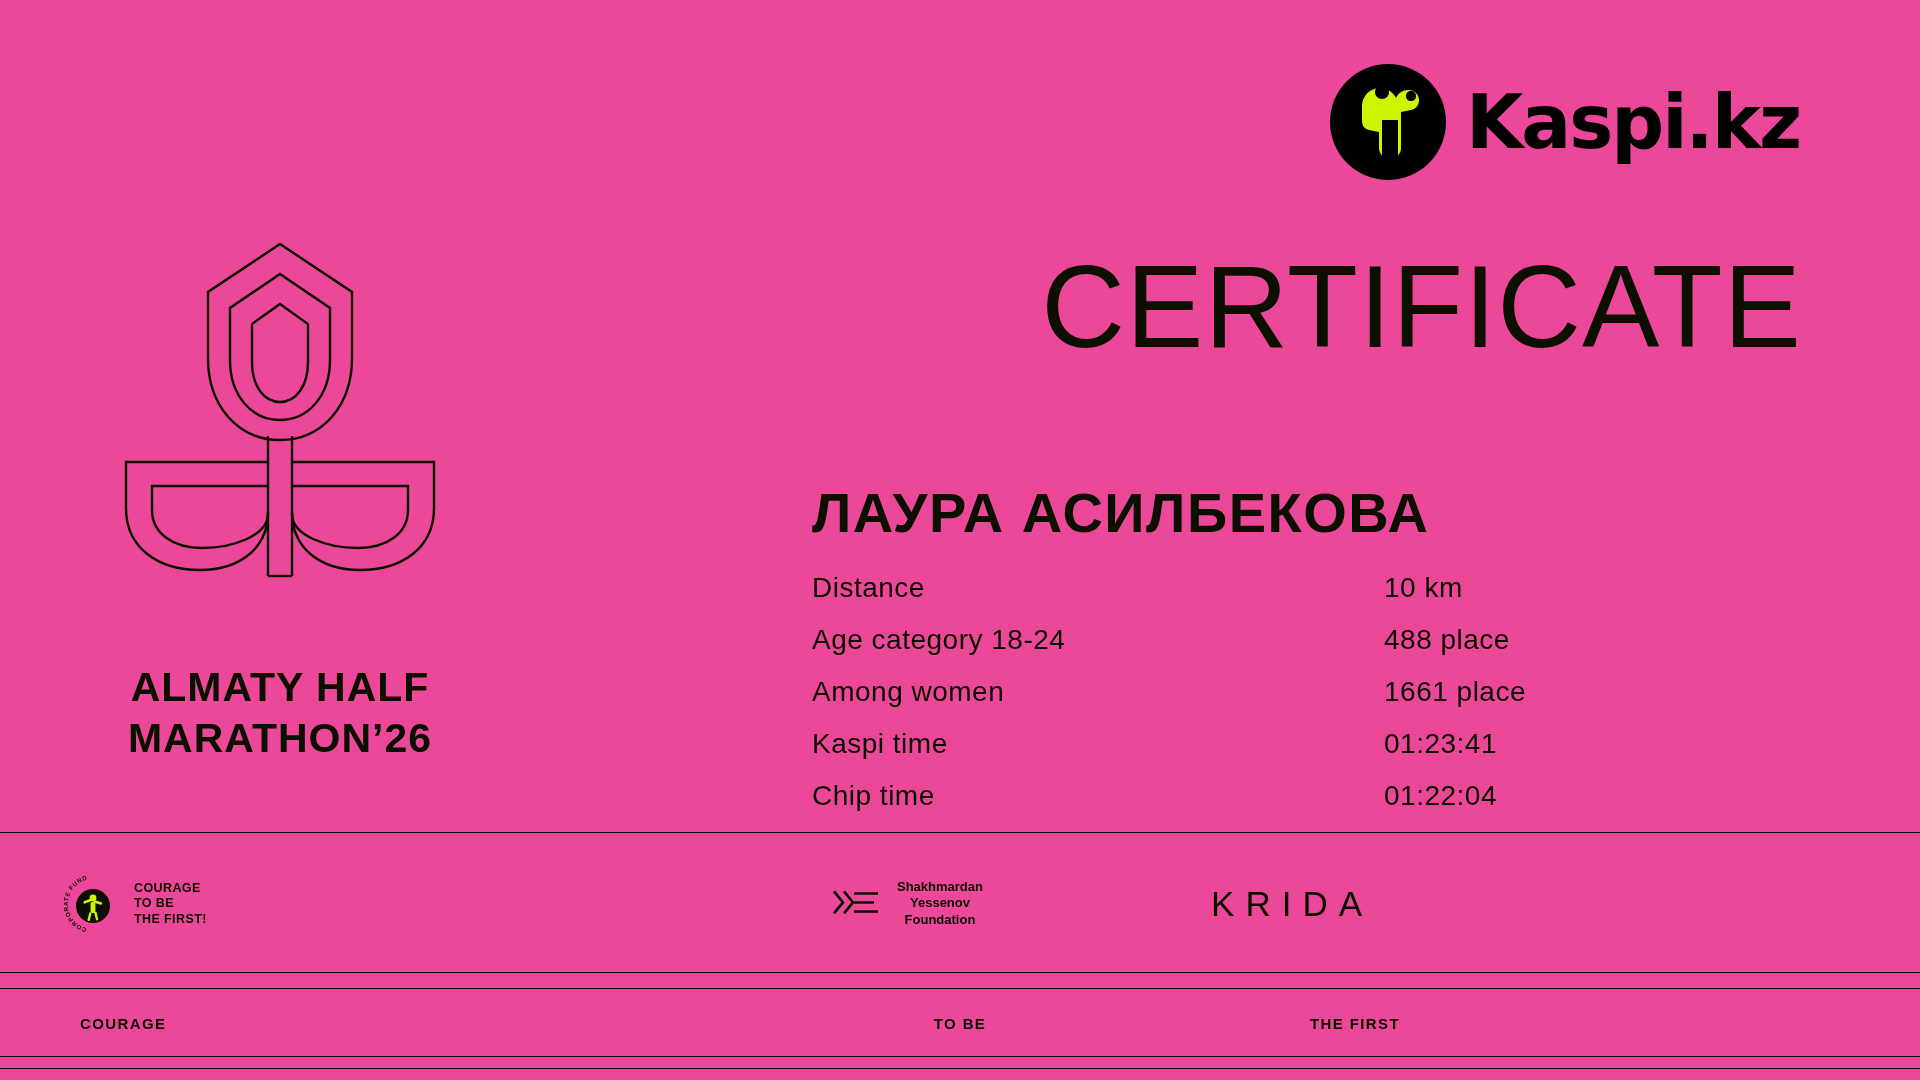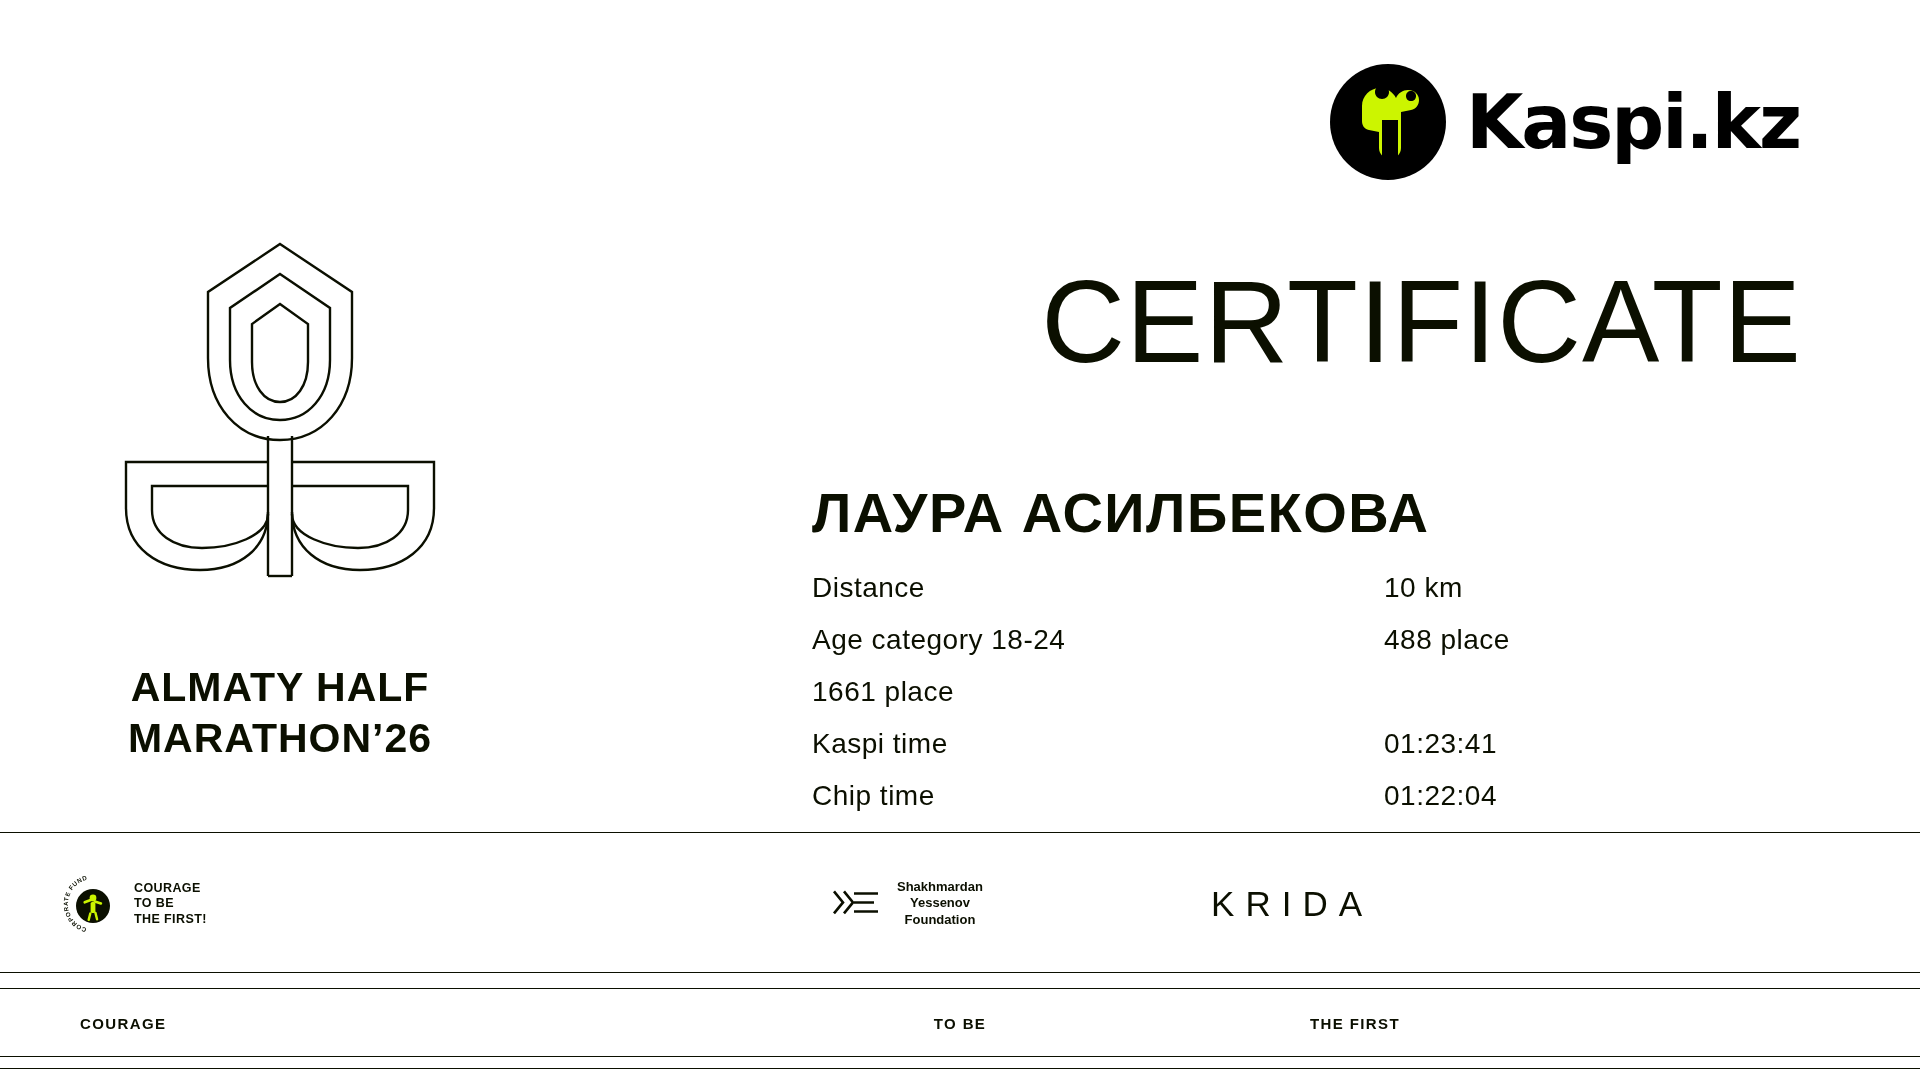--- a/index.html
+++ b/index.html
@@ -11,21 +11,21 @@
     height: 1080px;
     background: #ccf500;
     font-family: "Liberation Sans", sans-serif;
     color: #0b0f00;
     overflow: hidden;
     position: relative;
   }
   .certificate {
     position: absolute;
     inset: 0;
-    background: #ffffff;
+    background: #ec4899;
   }
 
   
   .kaspi-logo {
     position: absolute;
     top: 62px;
     right: 120px;
     display: flex;
     align-items: center;
     gap: 18px;
@@ -63,21 +63,21 @@
     font-weight: bold;
     letter-spacing: 1px;
     line-height: 1.25;
     white-space: pre-line;
   }
 
   
   .cert-title {
     position: absolute;
     right: 118px;
-    top: 264px;
+    top: 249px;
     font-size: 116px;
     font-weight: 500;
     letter-spacing: 1px;
     line-height: 1;
     text-align: right;
     white-space: nowrap;
     margin-left: 29px;
   }
   .athlete-name {
     position: absolute;
@@ -227,20 +227,21 @@
   <div class="stats">
     <div class="stat-row">
       <span class="stat-label">Distance</span>
       <span class="stat-value">10 km</span>
     </div>
     <div class="stat-row">
       <span class="stat-label">Age category 18-24</span>
       <span class="stat-value">488 place</span>
     </div>
     <div class="stat-row">
+      <span class="stat-label">Among women</span>
       <span class="stat-value">1661 place</span>
     </div>
     <div class="stat-row">
       <span class="stat-label">Kaspi time</span>
       <span class="stat-value">01:23:41</span>
     </div>
     <div class="stat-row">
       <span class="stat-label">Chip time</span>
       <span class="stat-value">01:22:04</span>
     </div>

